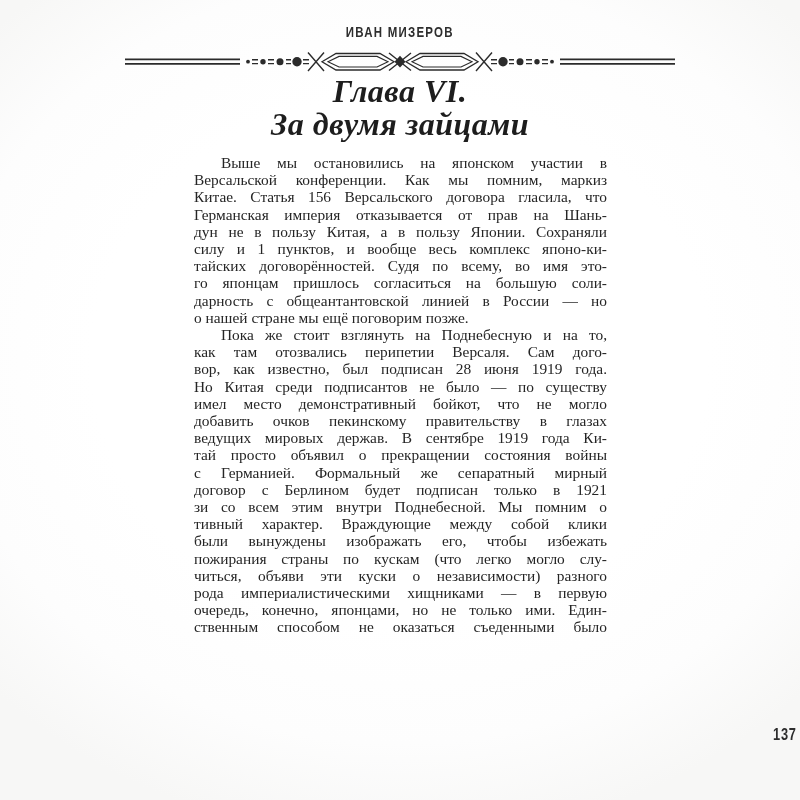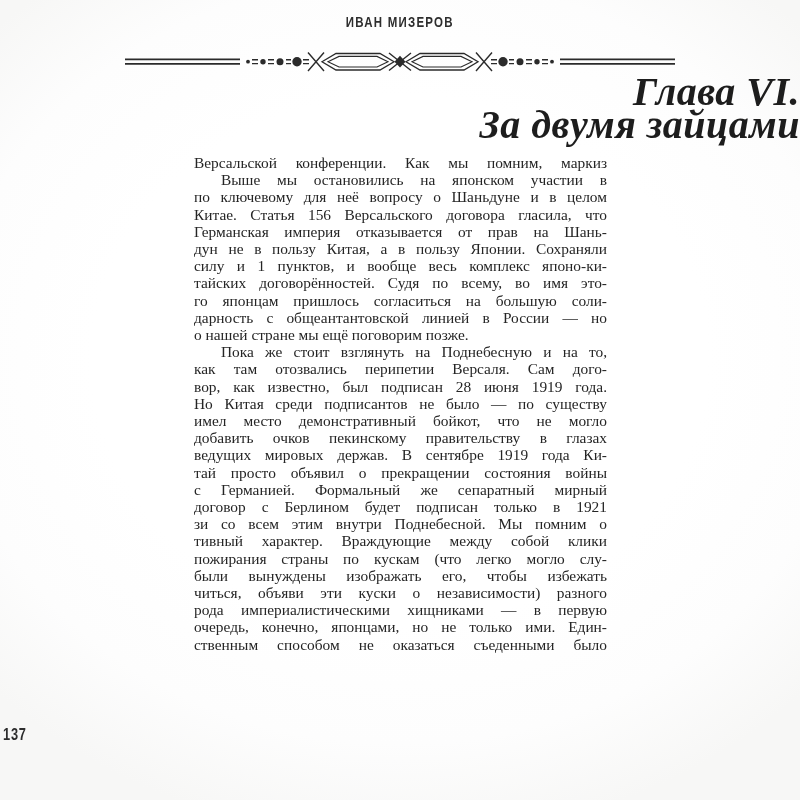--- a/index.html
+++ b/index.html
@@ -8,60 +8,60 @@
     background:#ffffff;
     font-family:"Liberation Serif", serif;
     overflow:hidden;
   }
   .page {
     position:relative;
     width:800px; height:800px;
     background: radial-gradient(ellipse 70% 60% at 50% 45%, #ffffff 55%, #fdfdfd 80%, #f7f7f6 100%);
   }
   .running-header {
-    position:absolute; top:13px; left:0; width:100%;
+    position:absolute; top:23px; left:0; width:100%;
     text-align:center;
     color:#2d2d2d;
   }
   .running-header .hdr-inner {
     display:inline-block;
     font-family:"Liberation Sans", sans-serif;
     font-weight:bold;
     font-size:14px;
     letter-spacing:1.5px;
     transform:scaleX(0.82) scaleY(1.05);
     transform-origin:center;
   }
   .divider {
     position:absolute; top:48px; left:125px;
     width:550px; height:28px;
   }
   .chapter-title {
     position:absolute; top:75px; left:0; width:100%;
-    text-align:right;
+    text-align:center;
     font-weight:bold; font-style:italic;
-    font-size:40px; line-height:33px;
+    font-size:32px; line-height:33px;
     letter-spacing:0.5px;
     color:#1d1d1d;
   }
   .body-text {
     position:absolute; top:154px; left:194px; width:413px;
     font-size:15.4px; line-height:17.2px;
     color:#252525;
   }
   .line {
     text-align:justify;
     text-align-last:justify;
     white-space:normal;
   }
   .line.first { text-indent:27px; }
   .line.flush-left { text-align-last:left; }
   .page-number {
     position:absolute; top:726px; left:0; width:100%;
-    text-align:left;
+    text-align:right;
     color:#2d2d2d;
   }
   .page-number .pn-inner {
     display:inline-block;
     font-family:"Liberation Sans", sans-serif;
     font-weight:bold;
     font-size:16px;
     letter-spacing:1px;
     transform:scaleX(0.8);
     transform-origin:center;
@@ -116,23 +116,22 @@
     <circle class="orn-fill" cx="427" cy="12.7" r="1.9"></circle>
   </svg>
 
   <div class="chapter-title">
     <div>Глава VI.</div>
     <div>За двумя зайцами</div>
   </div>
 
   <div class="body-text">
       <div>
+        <div class="line first">Выше мы остановились на японском участии в</div>
         <div class="line">Версальской конференции. Как мы помним, маркиз</div>
-        <div class="line first">Выше мы остановились на японском участии в</div>
-        <div class="line">по ключевому для неё вопросу о Шаньдуне и в целом</div>
         <div class="line">Китае. Статья 156 Версальского договора гласила, что</div>
         <div class="line">Германская империя отказывается от прав на Шань-</div>
         <div class="line">дун не в пользу Китая, а в пользу Японии. Сохраняли</div>
         <div class="line">силу и 1 пунктов, и вообще весь комплекс японо-ки-</div>
         <div class="line">тайских договорённостей. Судя по всему, во имя это-</div>
         <div class="line">го японцам пришлось согласиться на большую соли-</div>
         <div class="line">дарность с общеантантовской линией в России — но</div>
         <div class="line flush-left">о нашей стране мы ещё поговорим позже.</div>
       </div>
       <div>
@@ -141,22 +140,22 @@
         <div class="line">вор, как известно, был подписан 28 июня 1919 года.</div>
         <div class="line">Но Китая среди подписантов не было — по существу</div>
         <div class="line">имел место демонстративный бойкот, что не могло</div>
         <div class="line">добавить очков пекинскому правительству в глазах</div>
         <div class="line">ведущих мировых держав. В сентябре 1919 года Ки-</div>
         <div class="line">тай просто объявил о прекращении состояния войны</div>
         <div class="line">с Германией. Формальный же сепаратный мирный</div>
         <div class="line">договор с Берлином будет подписан только в 1921</div>
         <div class="line">зи со всем этим внутри Поднебесной. Мы помним о</div>
         <div class="line">тивный характер. Враждующие между собой клики</div>
+        <div class="line">были вынуждены изображать его, чтобы избежать</div>
         <div class="line">пожирания страны по кускам (что легко могло слу-</div>
-        <div class="line">были вынуждены изображать его, чтобы избежать</div>
         <div class="line">читься, объяви эти куски о независимости) разного</div>
         <div class="line">рода империалистическими хищниками — в первую</div>
         <div class="line">очередь, конечно, японцами, но не только ими. Един-</div>
         <div class="line">ственным способом не оказаться съеденными было</div>
       </div>
     </div>
 
   <div class="page-number">
     <span class="pn-inner">137</span>
   </div>

